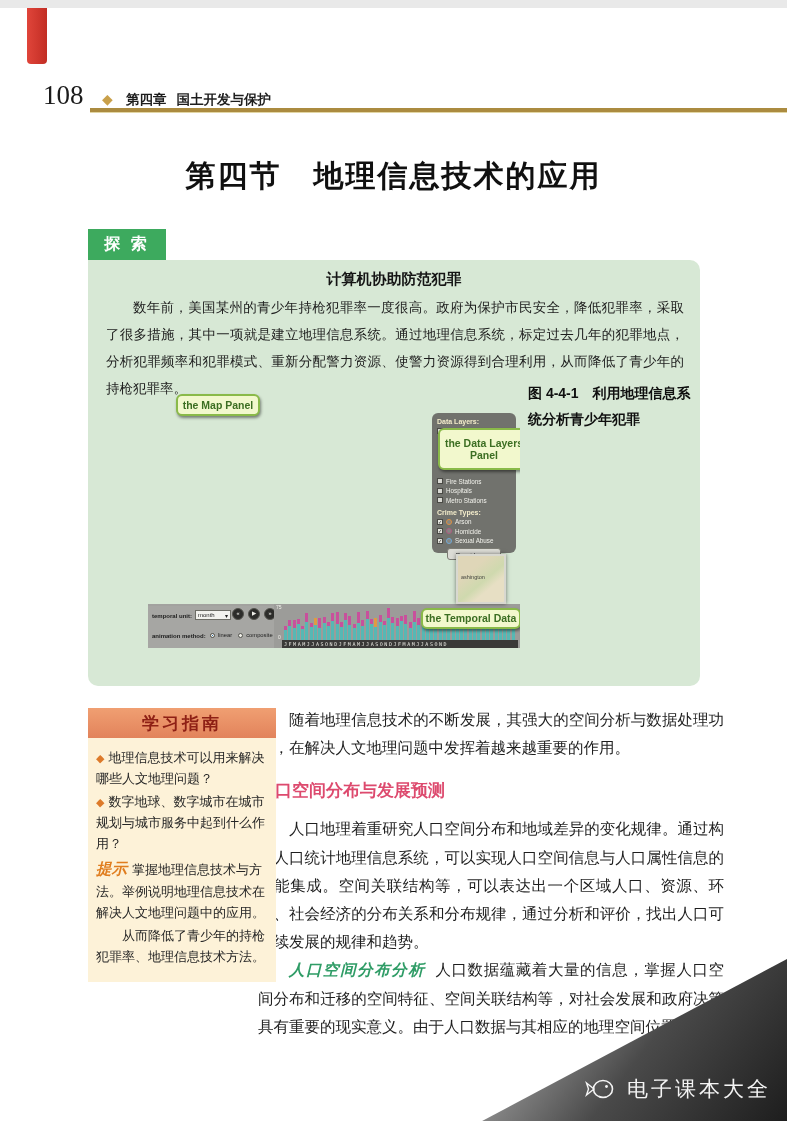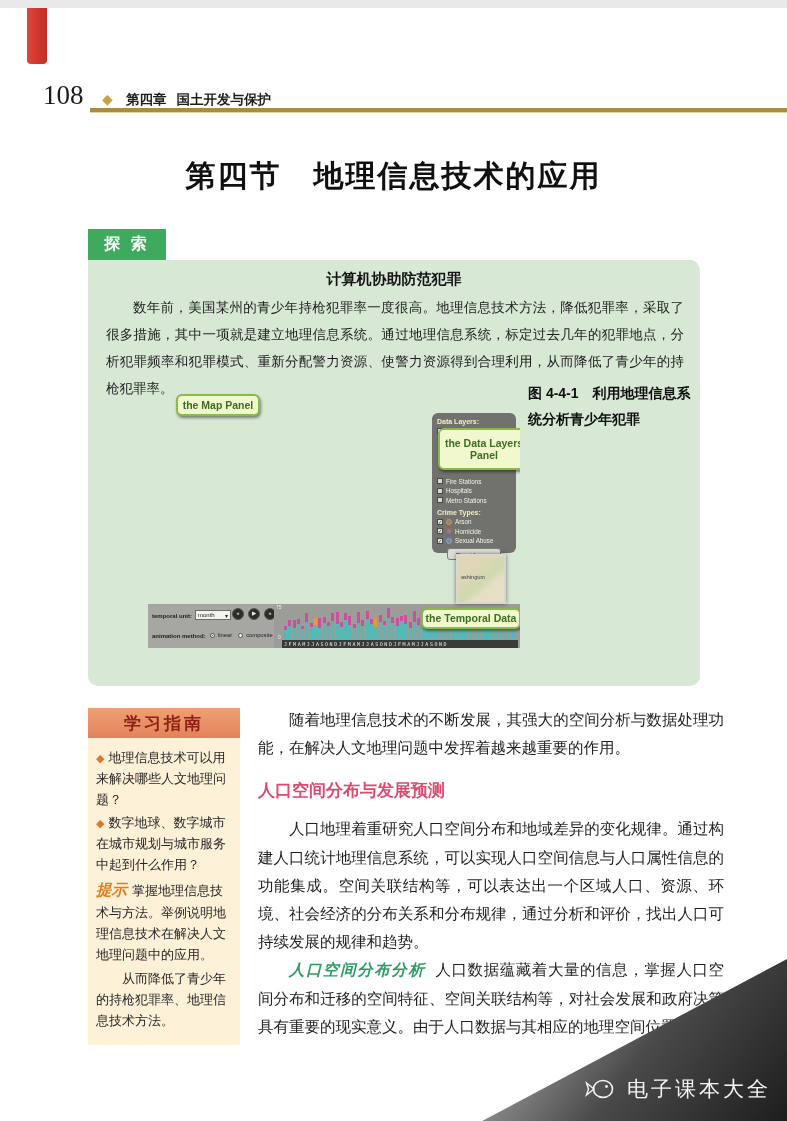--- a/index.html
+++ b/index.html
@@ -118,21 +118,21 @@
   .seg-m{background:#c8509c;width:3px;}
   .seg-t{background:#56b8b4;width:3px;}
   .seg-o{background:#e09a42 !important;}
   .months{position:absolute;left:8px;right:2px;bottom:0;height:8px;background:#3a3a38;color:#e8e8e2;
           font-family:"DejaVu Sans Mono",monospace;font-size:5px;letter-spacing:1.55px;line-height:8px;
           overflow:hidden;white-space:nowrap;padding-left:2px;}
   .scalebar{position:absolute;left:22px;top:196px;width:72px;height:7px;border-bottom:2px solid #f4f4ee;
             display:flex;justify-content:space-between;}
   .scalebar i{width:2px;height:7px;background:#f4f4ee;}
   
-  .guide{position:absolute;left:88px;top:700px;width:152px;font-family:"Liberation Sans",sans-serif;z-index:2;border-radius:27px;}
+  .guide{position:absolute;left:88px;top:700px;width:188px;font-family:"Liberation Sans",sans-serif;z-index:2;border-radius:27px;}
   .guide-head{height:30px;background:linear-gradient(180deg,#f09f72,#e2835b);display:flex;align-items:center;
               justify-content:center;font-size:17px;font-weight:bold;color:#8e2015;letter-spacing:3px;}
   .guide-body{background:#fdf2d8;padding:9px 8px 12px;font-size:13px;line-height:1.62;color:#262626;}
   .guide-body p{margin:0 0 2px;}
   .gq .dia{color:#dd7a2a;font-size:11px;margin-right:4px;}
   .tip-label{color:#e07d1e;font-style:italic;font-weight:bold;font-size:15.5px;margin-right:5px;}
   .gnote{text-indent:2em;}
   
   .maincol{position:absolute;left:258px;top:698px;width:466px;font-size:15.5px;line-height:1.82;
            text-align:justify;color:#1e1e1e;}
@@ -160,21 +160,21 @@
   <div class="hd-diamond">◆</div>
   <div class="hd-chapter">
     <span>第四章</span><span>国土开发与保护</span>
   </div>
   <div class="hd-rule"></div>
   <div class="sec-title">第四节　地理信息技术的应用</div>
 
   <div class="explore-tab">探 索</div>
   <div class="explore-panel">
     <div class="explore-title">计算机协助防范犯罪</div>
-    <div class="explore-body">数年前，美国某州的青少年持枪犯罪率一度很高。地理信息技术方法，降低犯罪率，采取了很多措施，其中一项就是建立地理信息系统。通过地理信息系统，标定过去几年的犯罪地点，分析犯罪频率和犯罪模式、重新分配警力资源、使警力资源得到合理利用，从而降低了青少年的持枪犯罪率。</div>
+    <div class="explore-body">数年前，美国某州的青少年持枪犯罪率一度很高。政府为保护市民安全，降低犯罪率，采取了很多措施，其中一项就是建立地理信息系统。通过地理信息系统，标定过去几年的犯罪地点，分析犯罪频率和犯罪模式、重新分配警力资源、使警力资源得到合理利用，从而降低了青少年的持枪犯罪率。</div>
     <div class="fig-caption">图 4-4-1　利用地理信息系统分析青少年犯罪</div>
   </div>
 
   <div class="gis">
     <div class="streets"></div>
 
     <div class="dc">
       <div class="grid"></div>
       <div class="park1"></div>
       <div class="park2"></div>

